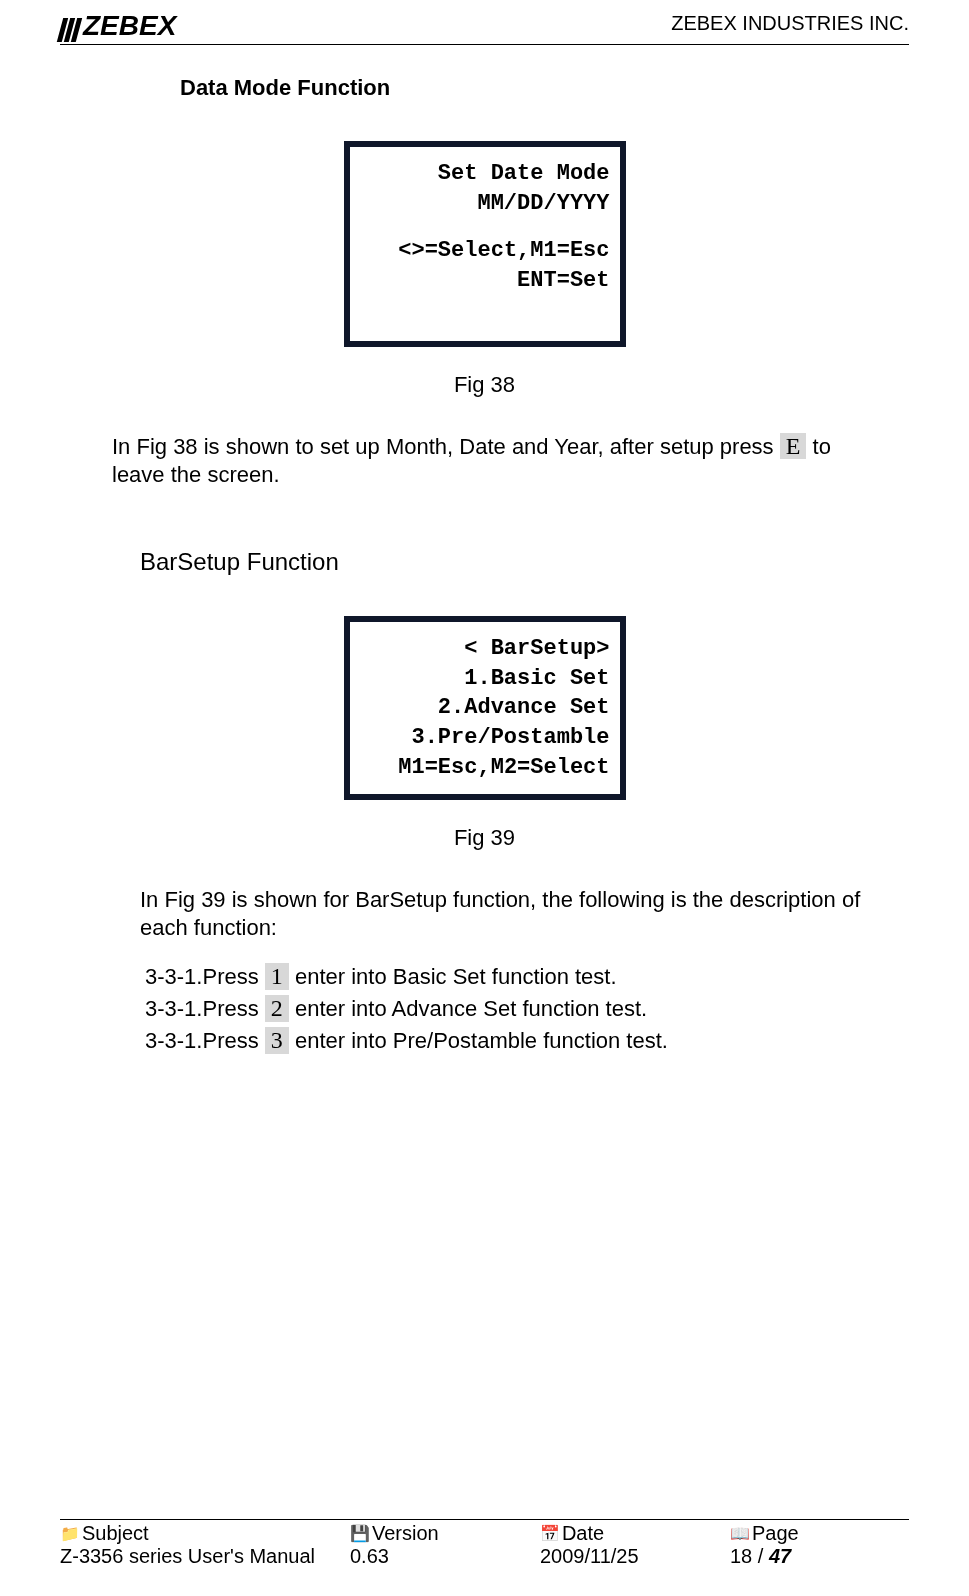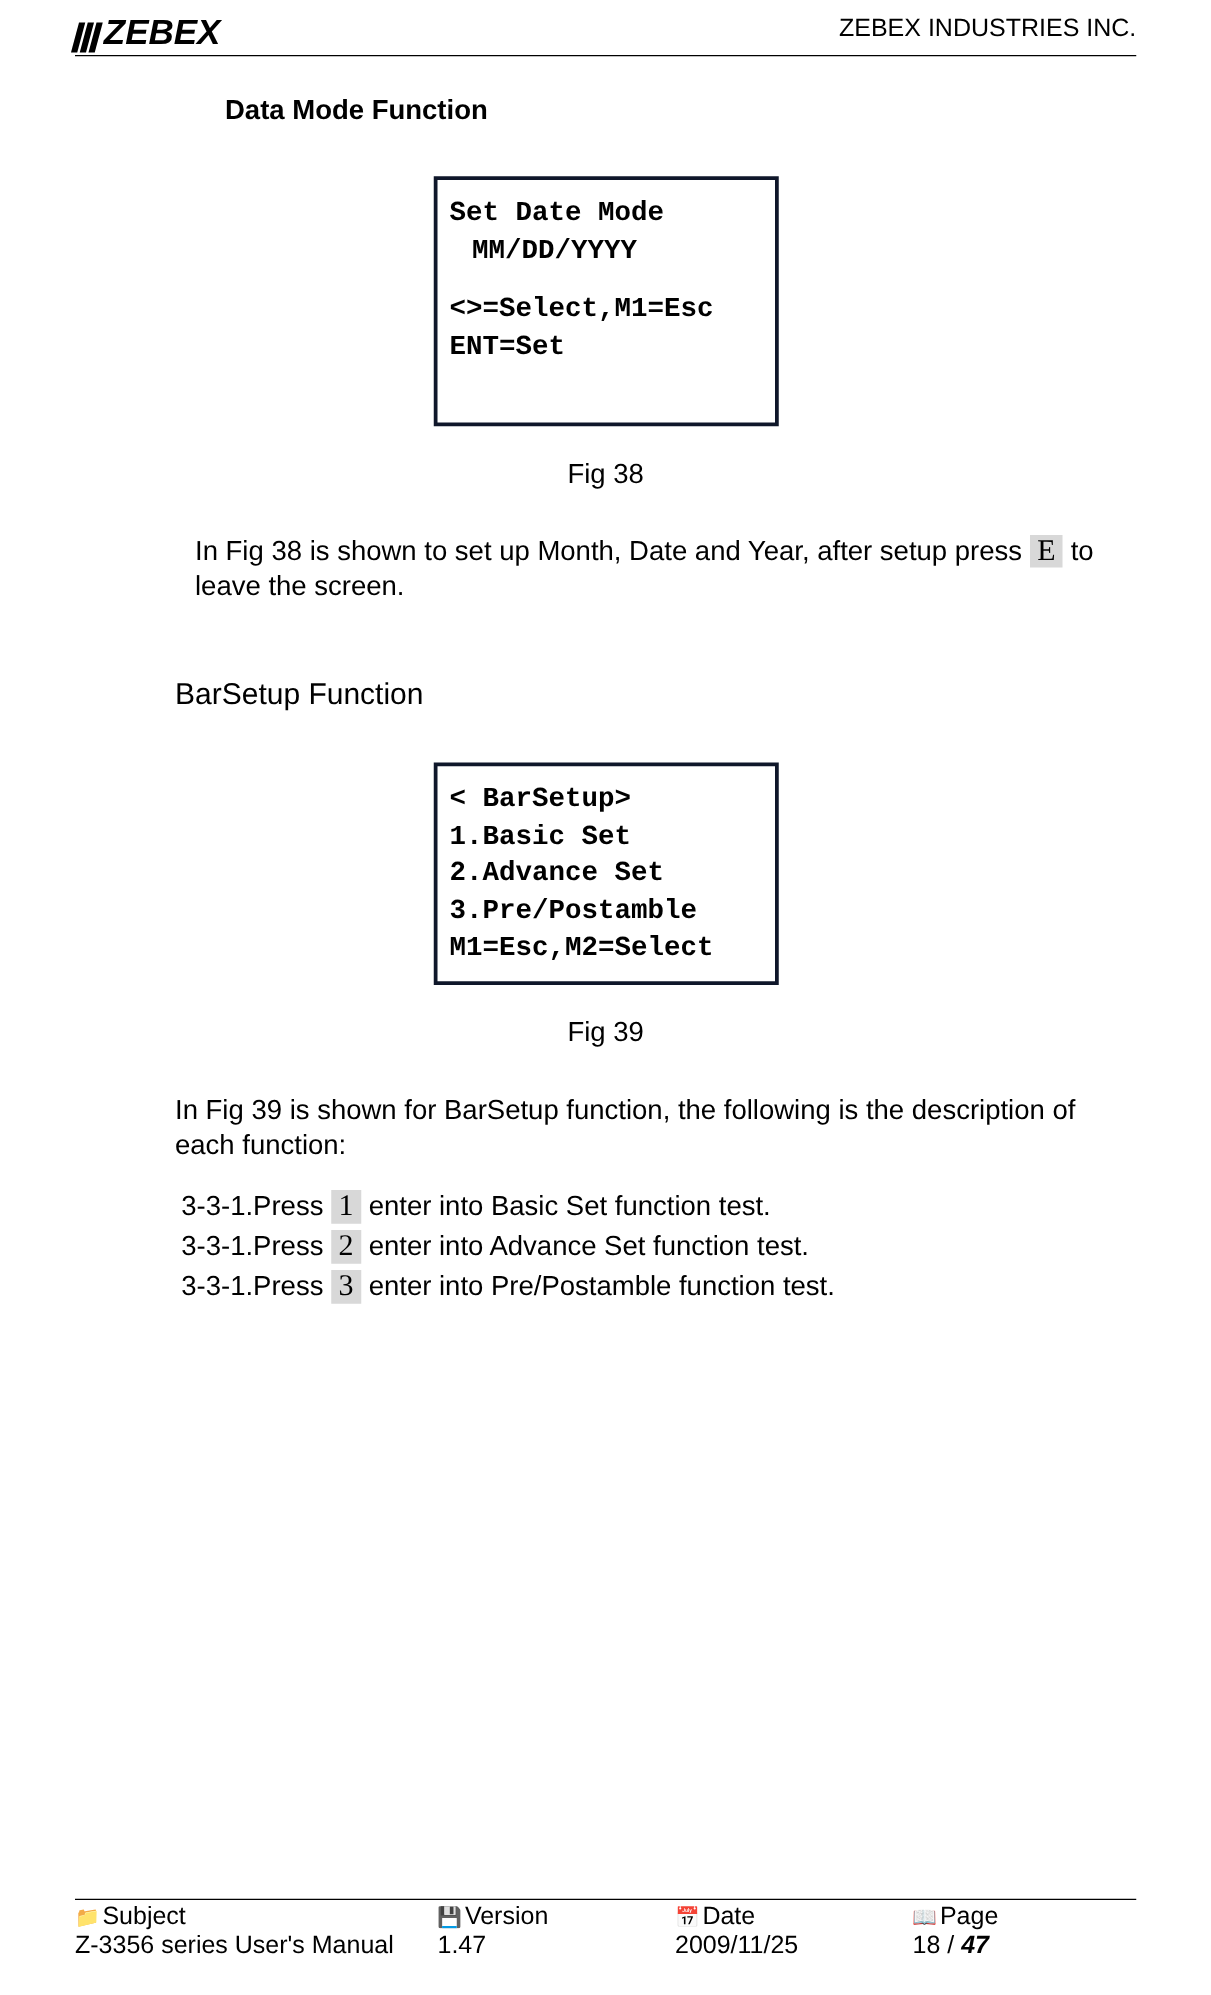--- a/index.html
+++ b/index.html
@@ -57,43 +57,44 @@
     margin-left: 120px;
     margin-bottom: 40px;
   }
   .section-title-2 {
     font-size: 24px;
     margin-left: 80px;
     margin-top: 60px;
     margin-bottom: 40px;
   }
   .lcd-box {
-    border: 3px solid #0f172a;
+    border: 6px solid #0f172a;
     width: 250px;
     margin: 0 auto 25px auto;
     padding: 12px 10px 12px 10px;
     font-family: "Courier New", monospace;
     font-size: 22px;
     line-height: 1.35;
     font-weight: bold;
+    text-align: right;
   }
   .lcd-box .in {
     margin-left: 18px;
   }
   .lcd2 {
     height: 170px;
   }
   .fig-caption {
     text-align: center;
     font-size: 22px;
     margin-bottom: 35px;
   }
   .body-text {
     font-size: 22px;
-    margin-left: 96px;
+    margin-left: 52px;
     margin-right: 30px;
     line-height: 1.25;
   }
   .body-text-2 {
     font-size: 22px;
     margin-left: 80px;
     margin-right: 10px;
     line-height: 1.25;
   }
   .keycap {
@@ -216,19 +217,19 @@
       <span class="icon">📅</span>
       <span>Date</span>
     </div>
     <div class="footer-col c4 footer-label">
       <span class="icon">📖</span>
       <span>Page</span>
     </div>
   </div>
   <div class="footer-row">
     <div class="footer-col c1">Z-3356 series User's Manual</div>
-    <div class="footer-col c2">1.47</div>
+    <div class="footer-col c2">0.63</div>
     <div class="footer-col c3">2009/11/25</div>
     <div class="footer-col c4">
       <span>18</span><span> / </span><span class="bold">47</span>
     </div>
   </div>
 </div>
 
 </body></html>

